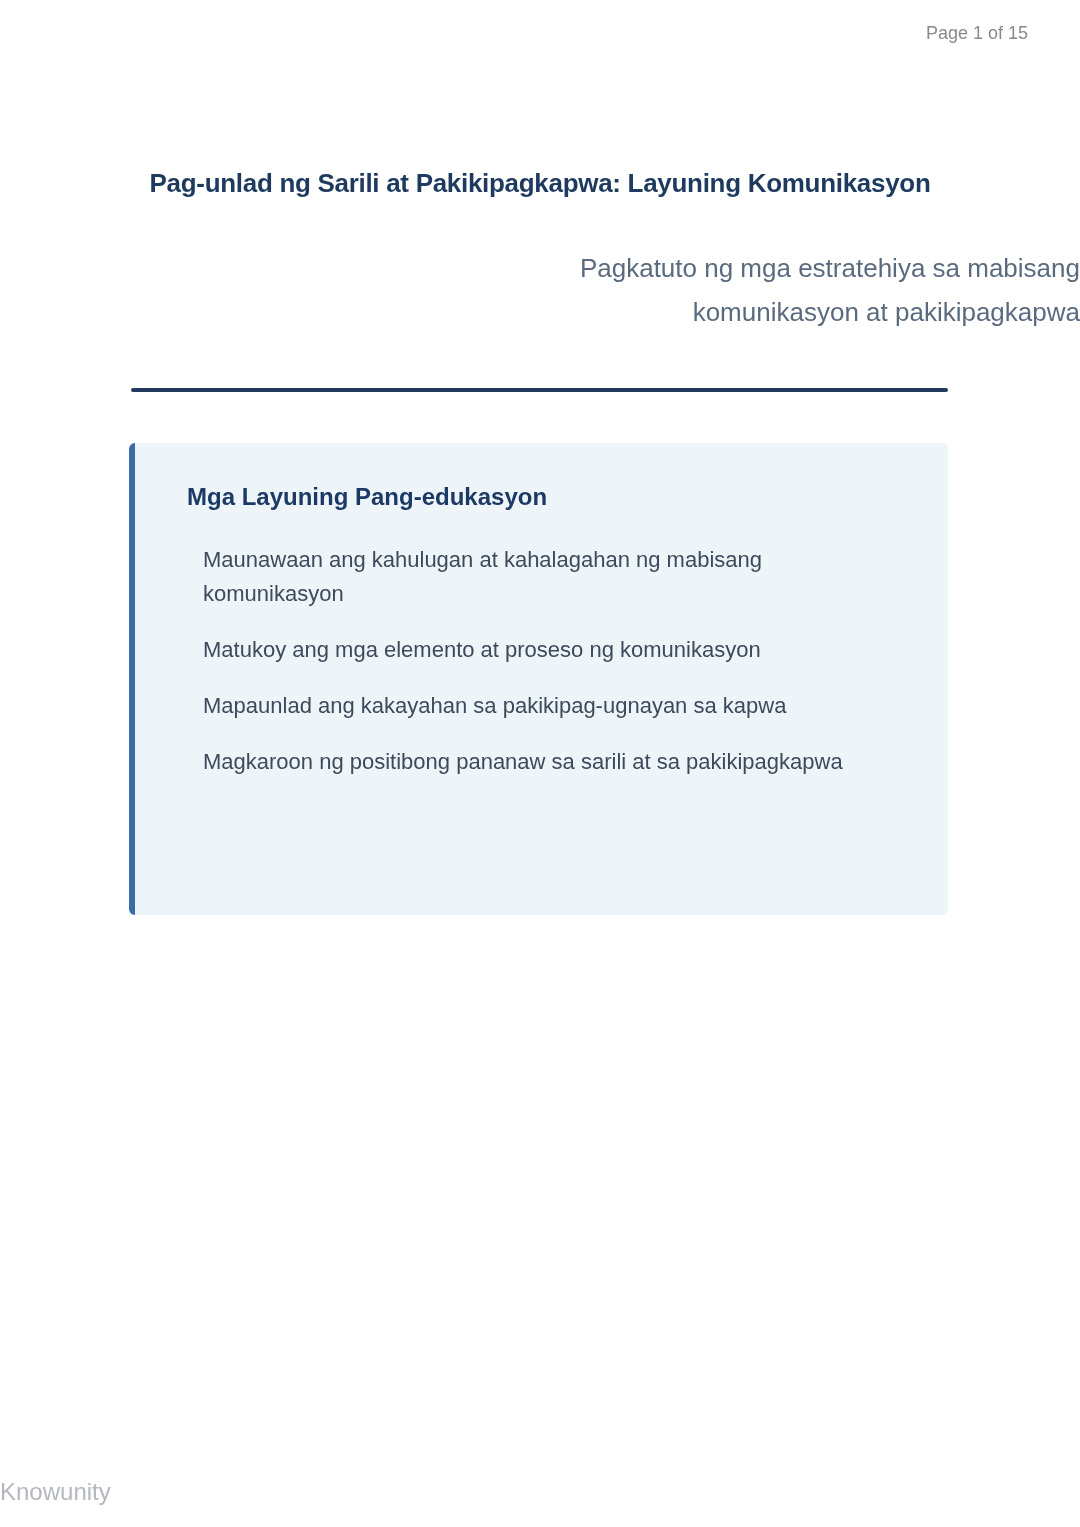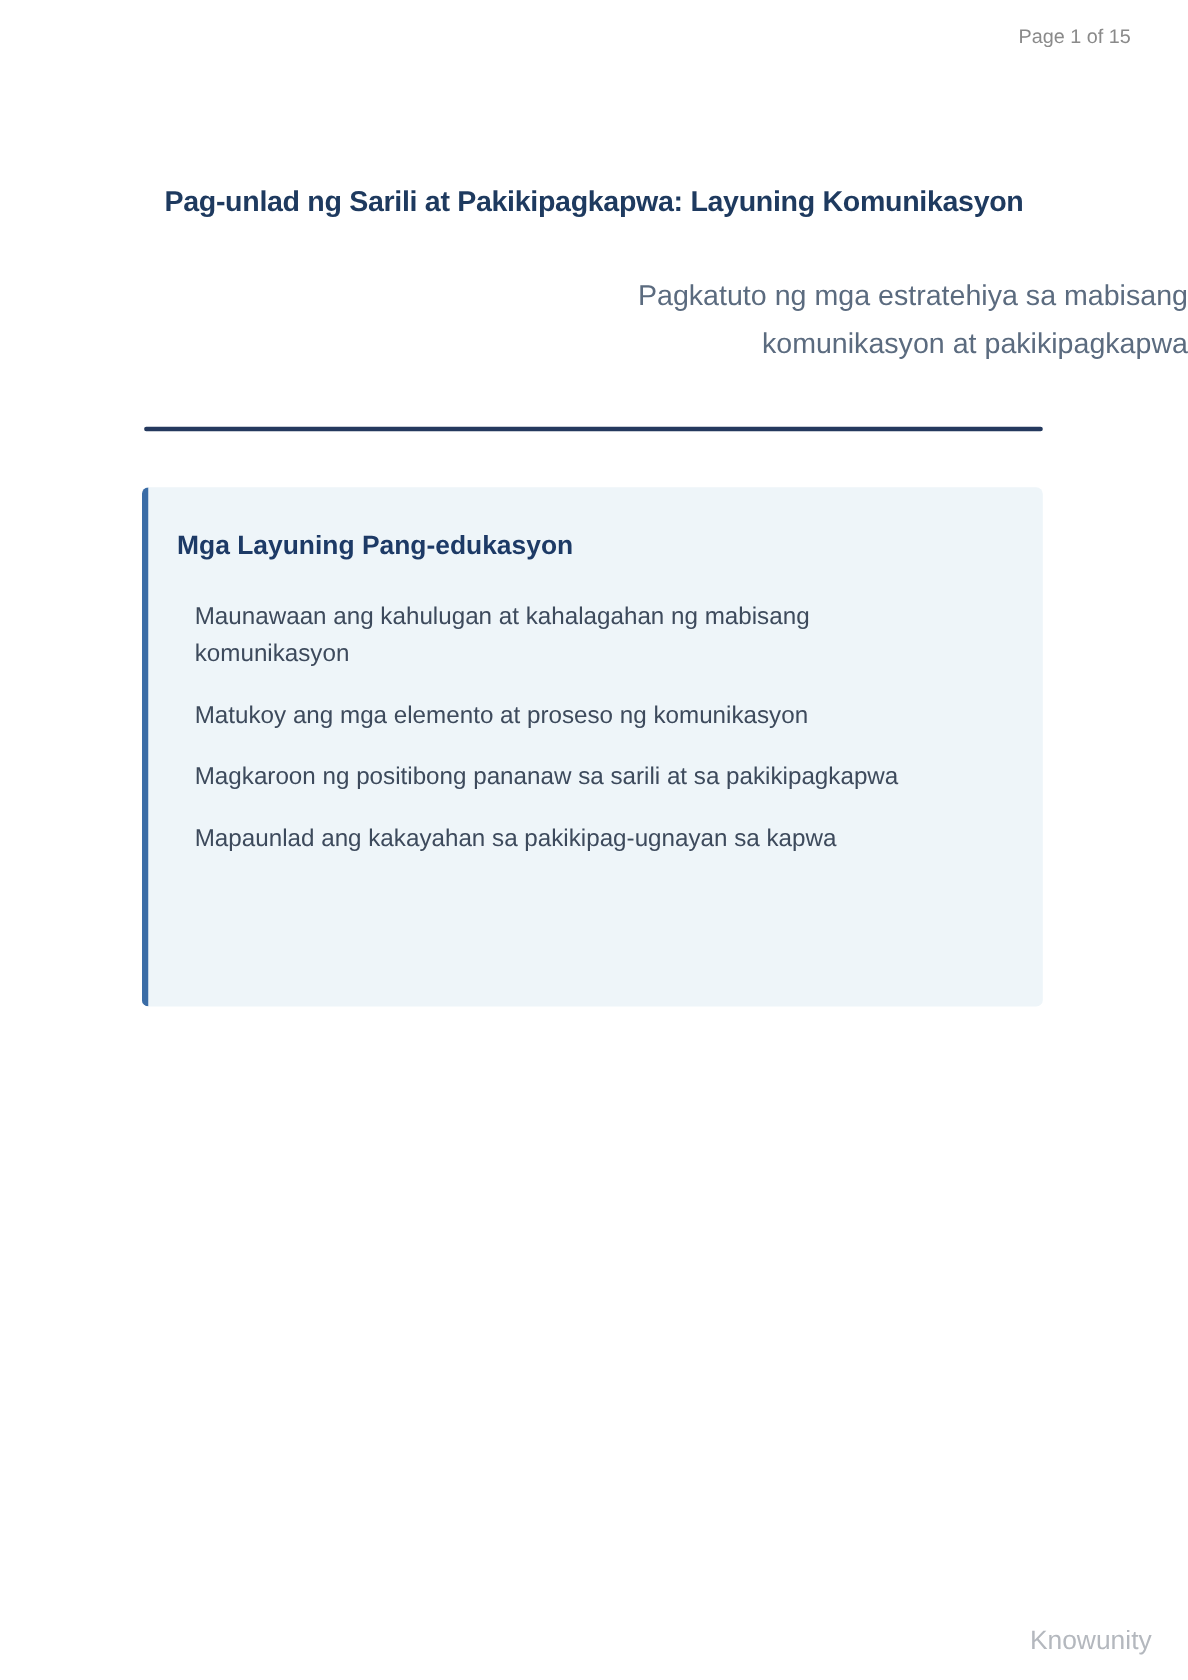--- a/index.html
+++ b/index.html
@@ -57,41 +57,41 @@
   .objectives-box {
     position: absolute;
     top: 443px;
     left: 129px;
     width: 819px;
     height: 472px;
     box-sizing: border-box;
     background: var(--box-background, #eef5f9);
     border-left: 6px solid var(--box-accent, #3a6ca6);
     border-radius: 6px;
-    padding: 40px 40px 0 26px;
+    padding: 40px 40px 0 52px;
   }
   .objectives-heading {
     margin: 0 0 32px 0;
     font-size: 24px;
     font-weight: 700;
     color: var(--heading, #1d3a66);
   }
   .objective-item {
     margin: 0 0 22px 16px;
     font-size: 22px;
     line-height: 34px;
     color: var(--body-text, #3d4a5c);
     white-space: pre-line;
   }
   .footer-brand {
     position: absolute;
     top: 1478px;
     left: 0;
     width: 1047px;
-    text-align: right;
+    text-align: left;
     font-size: 24px;
     color: var(--footer, #b4b8be);
   }
 </style>
 </head>
 <body>
 
 <div class="page">
 
   <div class="page-number">Page 1 of 15</div>
@@ -101,19 +101,19 @@
   <div class="doc-subtitle">Pagkatuto ng mga estratehiya sa mabisang
 komunikasyon at pakikipagkapwa</div>
 
   <div class="divider"></div>
 
   <section class="objectives-box">
     <h2 class="objectives-heading">Mga Layuning Pang-edukasyon</h2>
     <p class="objective-item">Maunawaan ang kahulugan at kahalagahan ng mabisang
 komunikasyon</p>
     <p class="objective-item">Matukoy ang mga elemento at proseso ng komunikasyon</p>
+    <p class="objective-item">Mapaunlad ang kakayahan sa pakikipag-ugnayan sa kapwa</p>
     <p class="objective-item">Magkaroon ng positibong pananaw sa sarili at sa pakikipagkapwa</p>
-    <p class="objective-item">Mapaunlad ang kakayahan sa pakikipag-ugnayan sa kapwa</p>
   </section>
 
   <div class="footer-brand">Knowunity</div>
 
 </div>
 
 </body></html>

